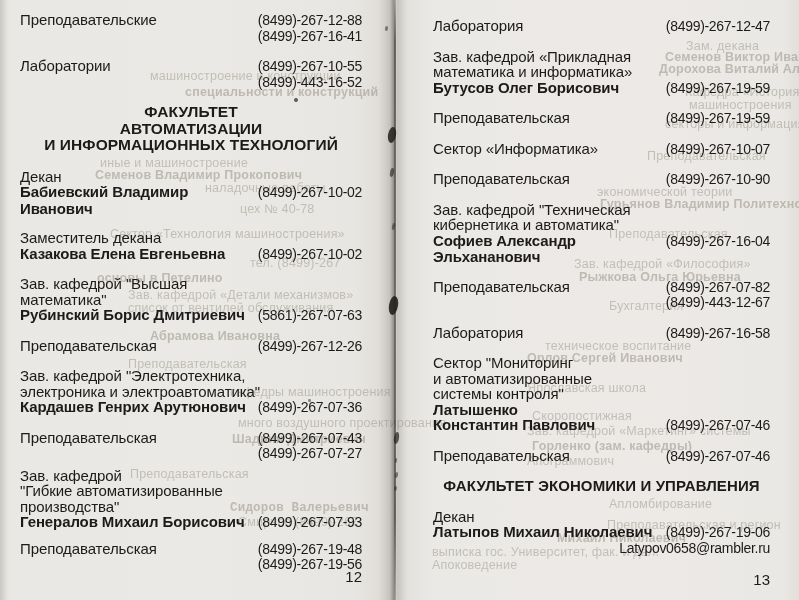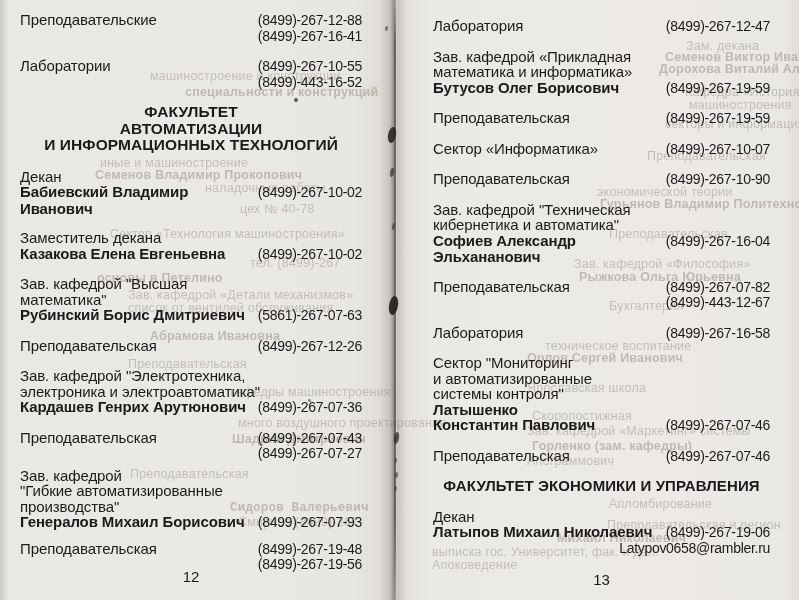--- a/index.html
+++ b/index.html
@@ -32,21 +32,21 @@
     font-size:14px;letter-spacing:-0.3px;white-space:nowrap;
     font-variant-numeric:tabular-nums;
   }
   .heading{
     font-weight:700;text-align:center;
     font-size:15.5px;line-height:16.5px;letter-spacing:0.1px;
   }
   .page.left  .heading{margin:5px 0 15px;}
   .page.right .heading{margin:6px 0 14px;font-size:15px;}
   .pagenum{
-    position:absolute;z-index:2;text-align:center;font-size:15px;margin-top:12px;
+    position:absolute;z-index:2;text-align:right;font-size:15px;margin-top:12px;
   }
   .page.left  .pagenum{bottom:15px;left:20px;right:32px;}
   .page.right .pagenum{bottom:12px;left:36px;right:29px;}
   .ghost{
     position:absolute;z-index:1;
     font-size:12.5px;line-height:13px;white-space:nowrap;
     color:#9a9489;opacity:0.5;filter:blur(0.7px);
     letter-spacing:0.2px;
   }
   .ghost.gbold{font-weight:700;opacity:0.55;}

